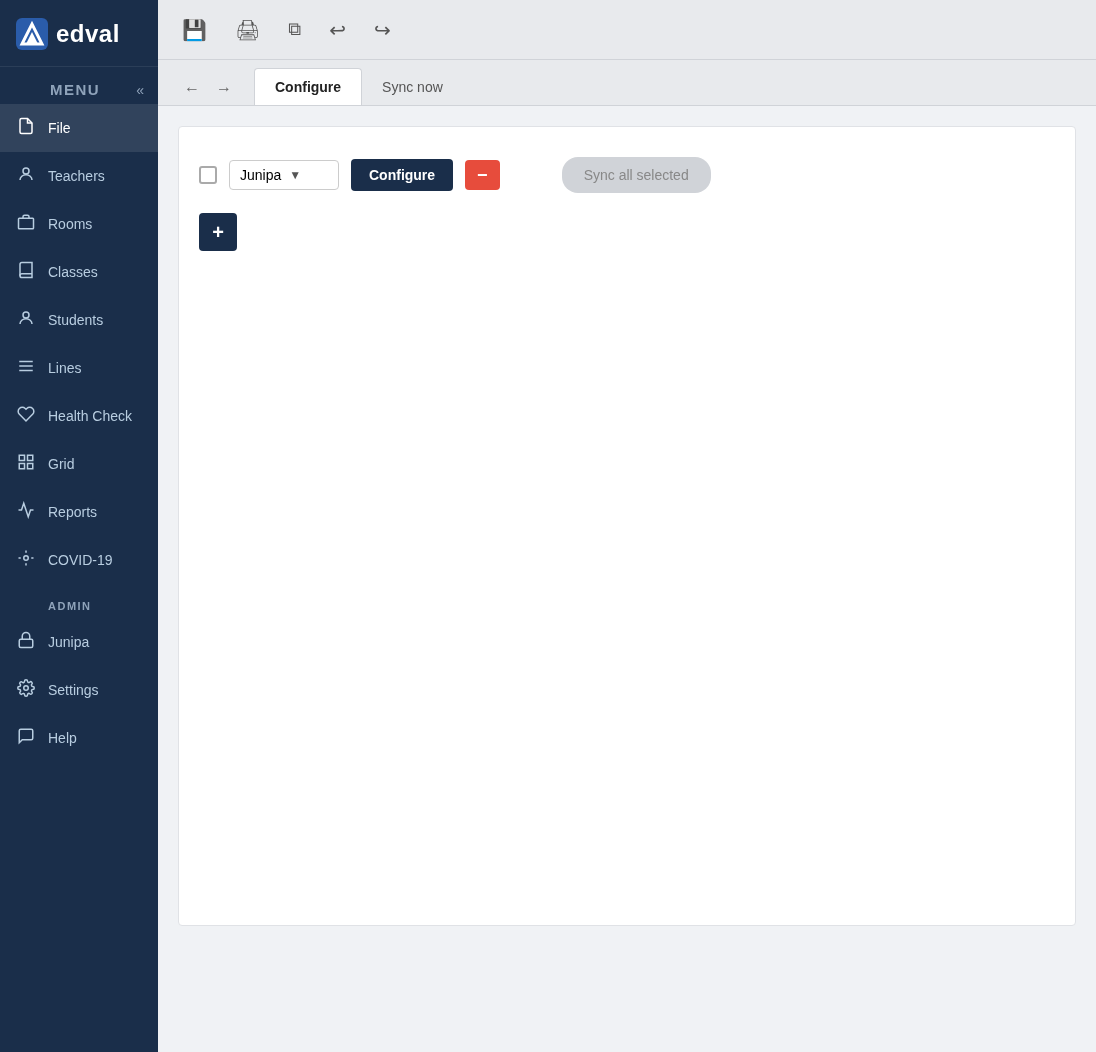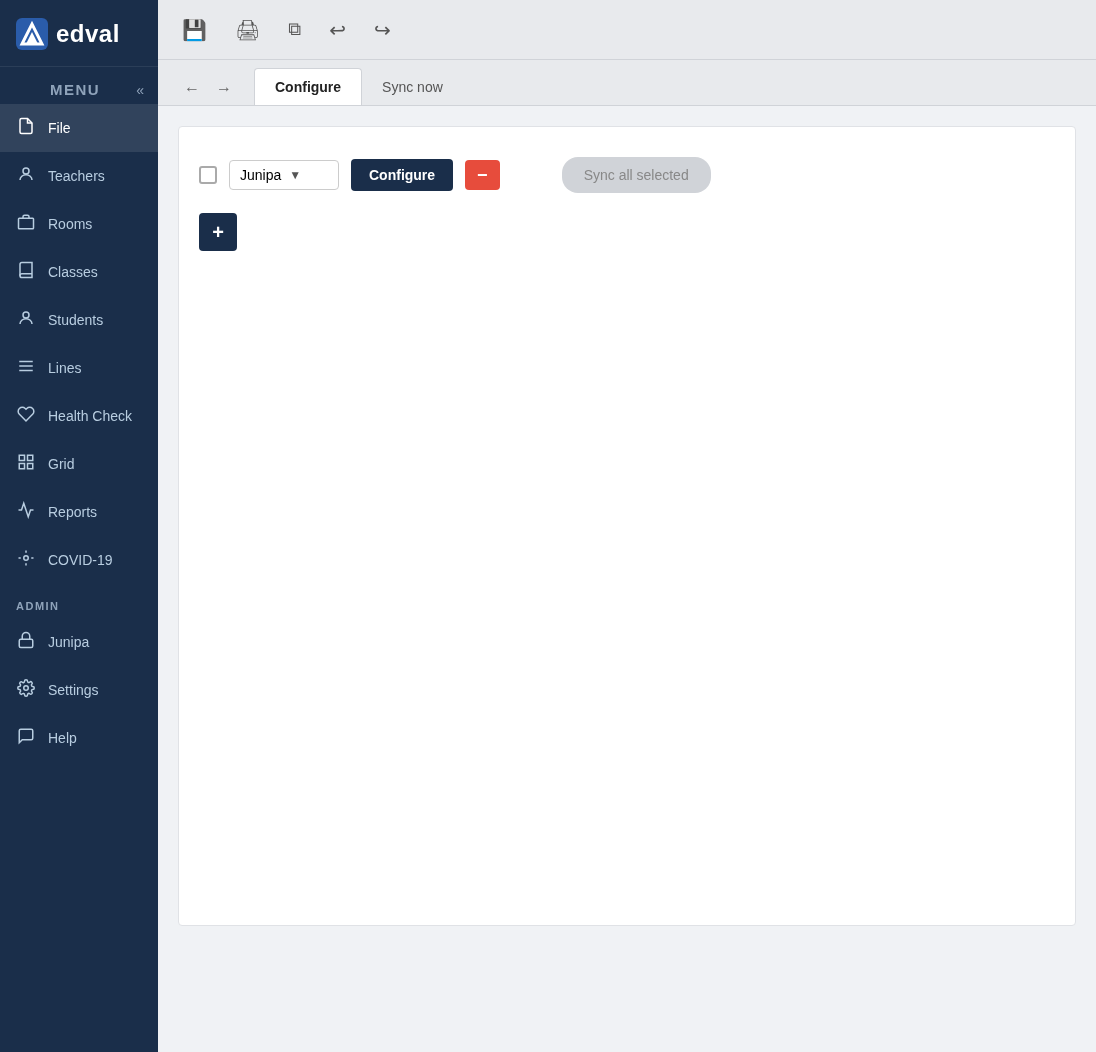--- a/index.html
+++ b/index.html
@@ -69,20 +69,21 @@
     }
     .nav-item.active { background: rgba(255,255,255,0.1); color: #fff; }
     .nav-item .nav-icon { width: 20px; text-align: center; font-size: 16px; flex-shrink: 0; }
     .admin-label {
       padding: 16px 16px 6px 16px;
       font-size: 11px;
       font-weight: 600;
       letter-spacing: 1.5px;
       color: #8fa3ba;
       text-transform: uppercase;
+      margin-left: 32px;
     }
 
     
     .main {
       flex: 1;
       display: flex;
       flex-direction: column;
       background: #f0f2f5;
       height: 100%;
       overflow: hidden;

